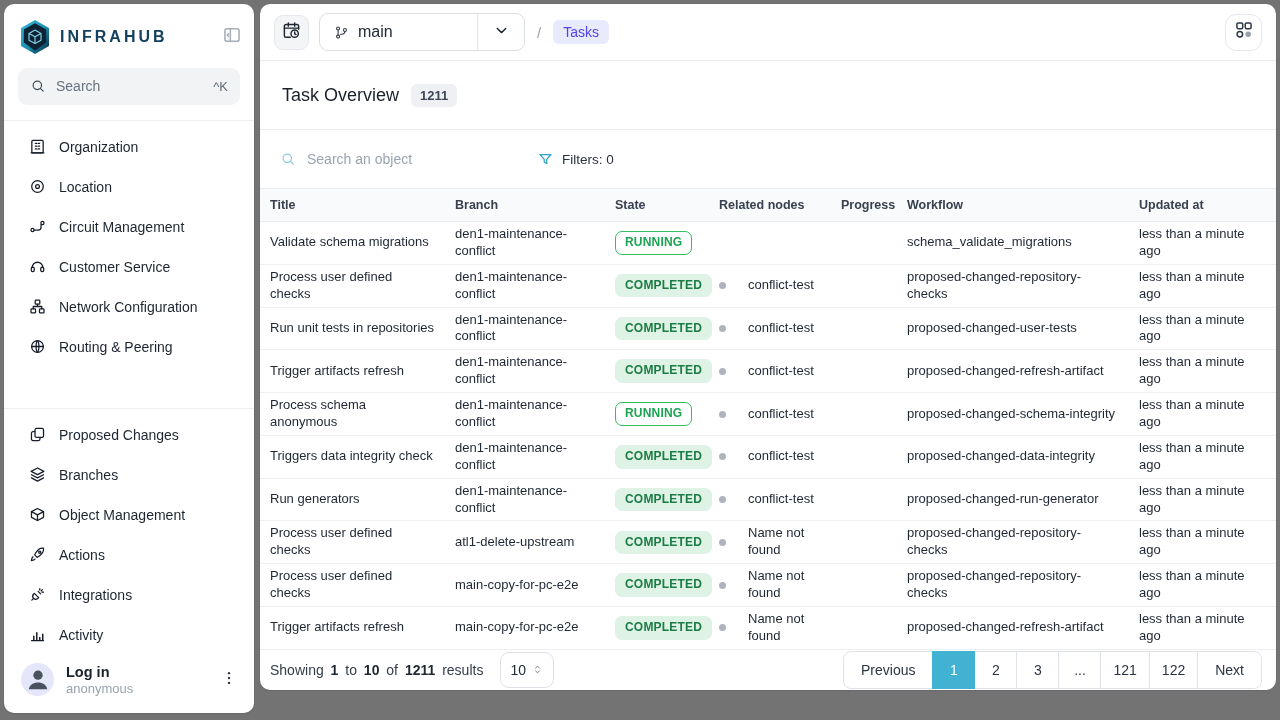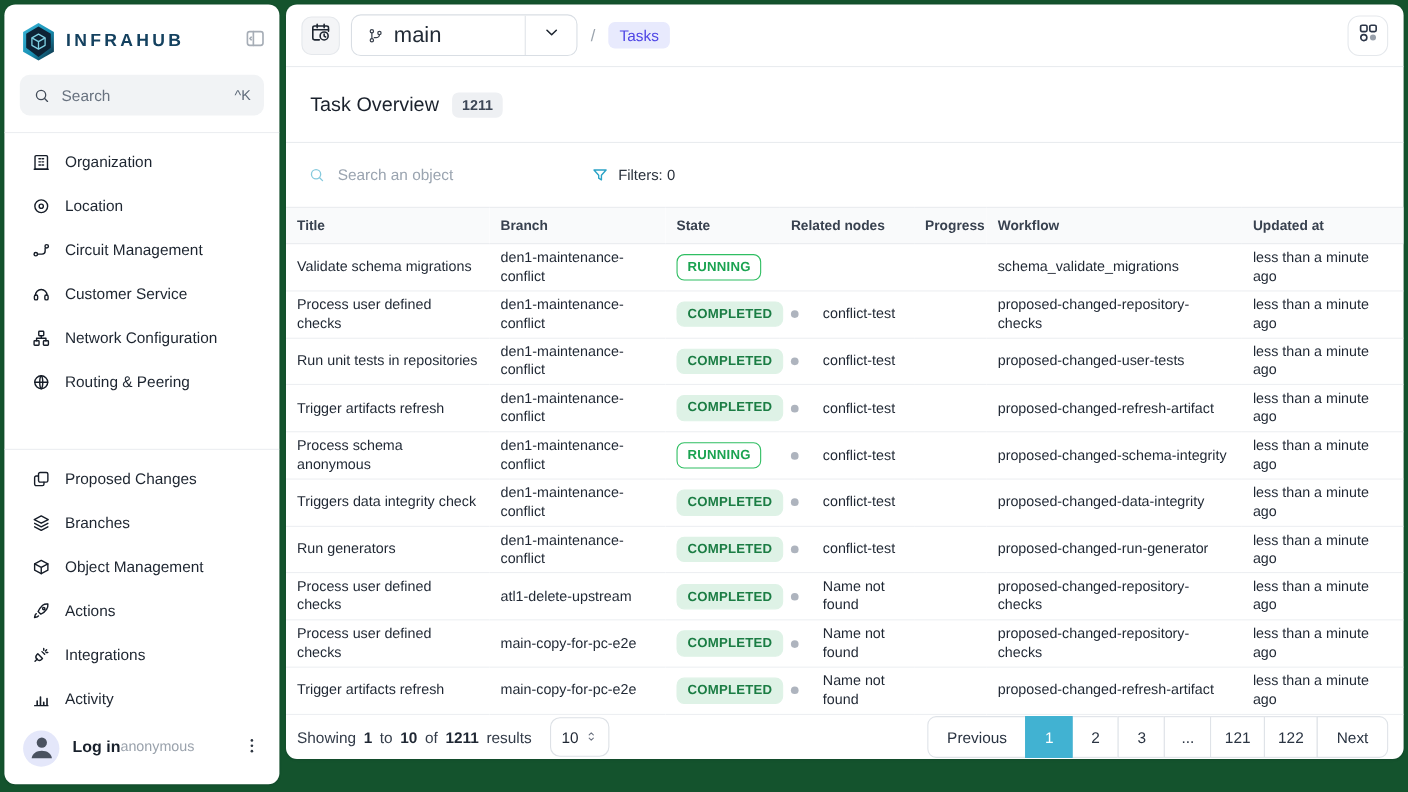--- a/index.html
+++ b/index.html
@@ -1,53 +1,53 @@
 <!DOCTYPE html>
 <html><head>
 <meta charset="utf-8">
 <style>
   *{box-sizing:border-box;margin:0;padding:0}
   html,body{width:1280px;height:720px}
   body{font-family:"Liberation Sans","DejaVu Sans",sans-serif;background:#e9ebee;color:#1f2733;}
   button{background:none;border:none;font:inherit;color:inherit;cursor:pointer}
-  .page{position:relative;width:1280px;height:720px;background:#14532d;overflow:hidden}
+  .page{position:relative;width:1280px;height:720px;background:#737373;overflow:hidden}
   .card{background:#fff;border-radius:10px;box-shadow:0 0 0 1px rgba(16,24,40,.04),0 1px 2px rgba(16,24,40,.05)}
   
   .sidebar{position:absolute;left:4px;top:4px;width:250px;height:709px;display:flex;flex-direction:column;overflow:hidden}
   .logo-row{display:flex;align-items:center;padding:15px 12px 6px 15px;height:58px}
   .logo{display:inline-flex;width:32px;height:36px}
   .brand{margin-left:9px;font-size:16px;font-weight:700;letter-spacing:3px;color:#14415f}
   .collapse-btn{margin-left:auto;color:#a6adb6;display:inline-flex}
   .search-box{margin:6px 14px 0;height:37px;background:#f1f3f5;border-radius:9px;display:flex;align-items:center;padding:12px 12px;gap:10px;cursor:pointer}
   .s-icon{color:#424b58;display:inline-flex}
   .s-ph{font-size:14px;color:#68727f}
   .s-kbd{margin-left:auto;font-size:13px;color:#5f6b7a}
   .divider{border-top:1px solid #eceef1;margin-top:15px}
   .div2{margin-top:0}
   .menu{overflow:hidden;padding-top:6px}
   .menu1{height:287px}
   .menu2{height:246px}
   .side-item{display:flex;align-items:center;height:40px;padding:0 14px 0 25px;gap:13px;font-size:14px;font-weight:400;color:#1d2530;cursor:pointer}
   .side-item .ic{display:inline-flex;color:#161d28;flex:0 0 auto}
   .user-row{margin-top:auto;display:flex;align-items:center;padding:8px 16px 16px 17px;gap:12px}
   .avatar{width:33px;height:33px;border-radius:50%;background:#e4e7fa;overflow:hidden;display:inline-flex;align-items:flex-end;justify-content:center;color:#4a5260}
-  .user-text{display:flex;flex-direction:row;line-height:1.25}
+  .user-text{display:flex;flex-direction:column;line-height:1.25}
   .u1{font-size:14.5px;font-weight:700;color:#18202b}
   .u2{font-size:13px;color:#9aa2ac}
   .kebab{margin-left:auto;color:#2f3742;display:inline-flex}
   
   .main-card{position:absolute;left:260px;top:4px;width:1016px;height:686px;display:flex;flex-direction:column;overflow:hidden}
   .topbar{height:57px;border-bottom:1px solid #e9ecef;display:flex;align-items:center;padding:0 14px;gap:10px;flex:0 0 auto}
   .icon-btn{width:35px;height:35px;border:1px solid #e5e8ec;border-radius:9px;display:inline-flex;align-items:center;justify-content:center;color:#1d2530}
   .icon-btn.cal{background:#f4f5f7}
   .icon-btn.apps{width:37px;height:37px;border-radius:11px;background:#fff;color:#2c3648}
   .branch-combo{height:38px;border:1px solid #d9dee4;border-radius:9px;display:flex;align-items:stretch;background:#fff;overflow:hidden}
   .bc-main{display:flex;align-items:center;gap:9px;padding:0 14px;width:157px;color:#222b36}
   .bc-git{display:inline-flex;color:#39414d}
-  .bc-label{font-size:20px}
+  .bc-label{font-size:16px}
   .bc-sep{width:1px;background:#e0e4e9}
   .bc-chev{width:46px;display:flex;align-items:center;justify-content:center;color:#1d2530;cursor:pointer}
   .slash{color:#9aa3ad;font-size:15px;margin:0 2px}
   .crumb-pill{background:#e8eafd;color:#4f46e5;border-radius:6px;padding:4px 10px;font-size:14px;cursor:pointer;text-decoration:none}
   .spacer{flex:1}
   .title-row{display:flex;align-items:center;gap:12px;padding:23px 22px 22px}
   .title-row h1{font-size:18px;font-weight:400;color:#1a212c}
   .count-badge{background:#eef0f3;border-radius:6px;padding:4px 9px;font-size:13px;font-weight:700;color:#3c4656}
   .hdiv{border-top:1px solid #e9ecef}
   .filter-row{height:58px;display:flex;align-items:center;padding:0 20px;flex:0 0 auto}

